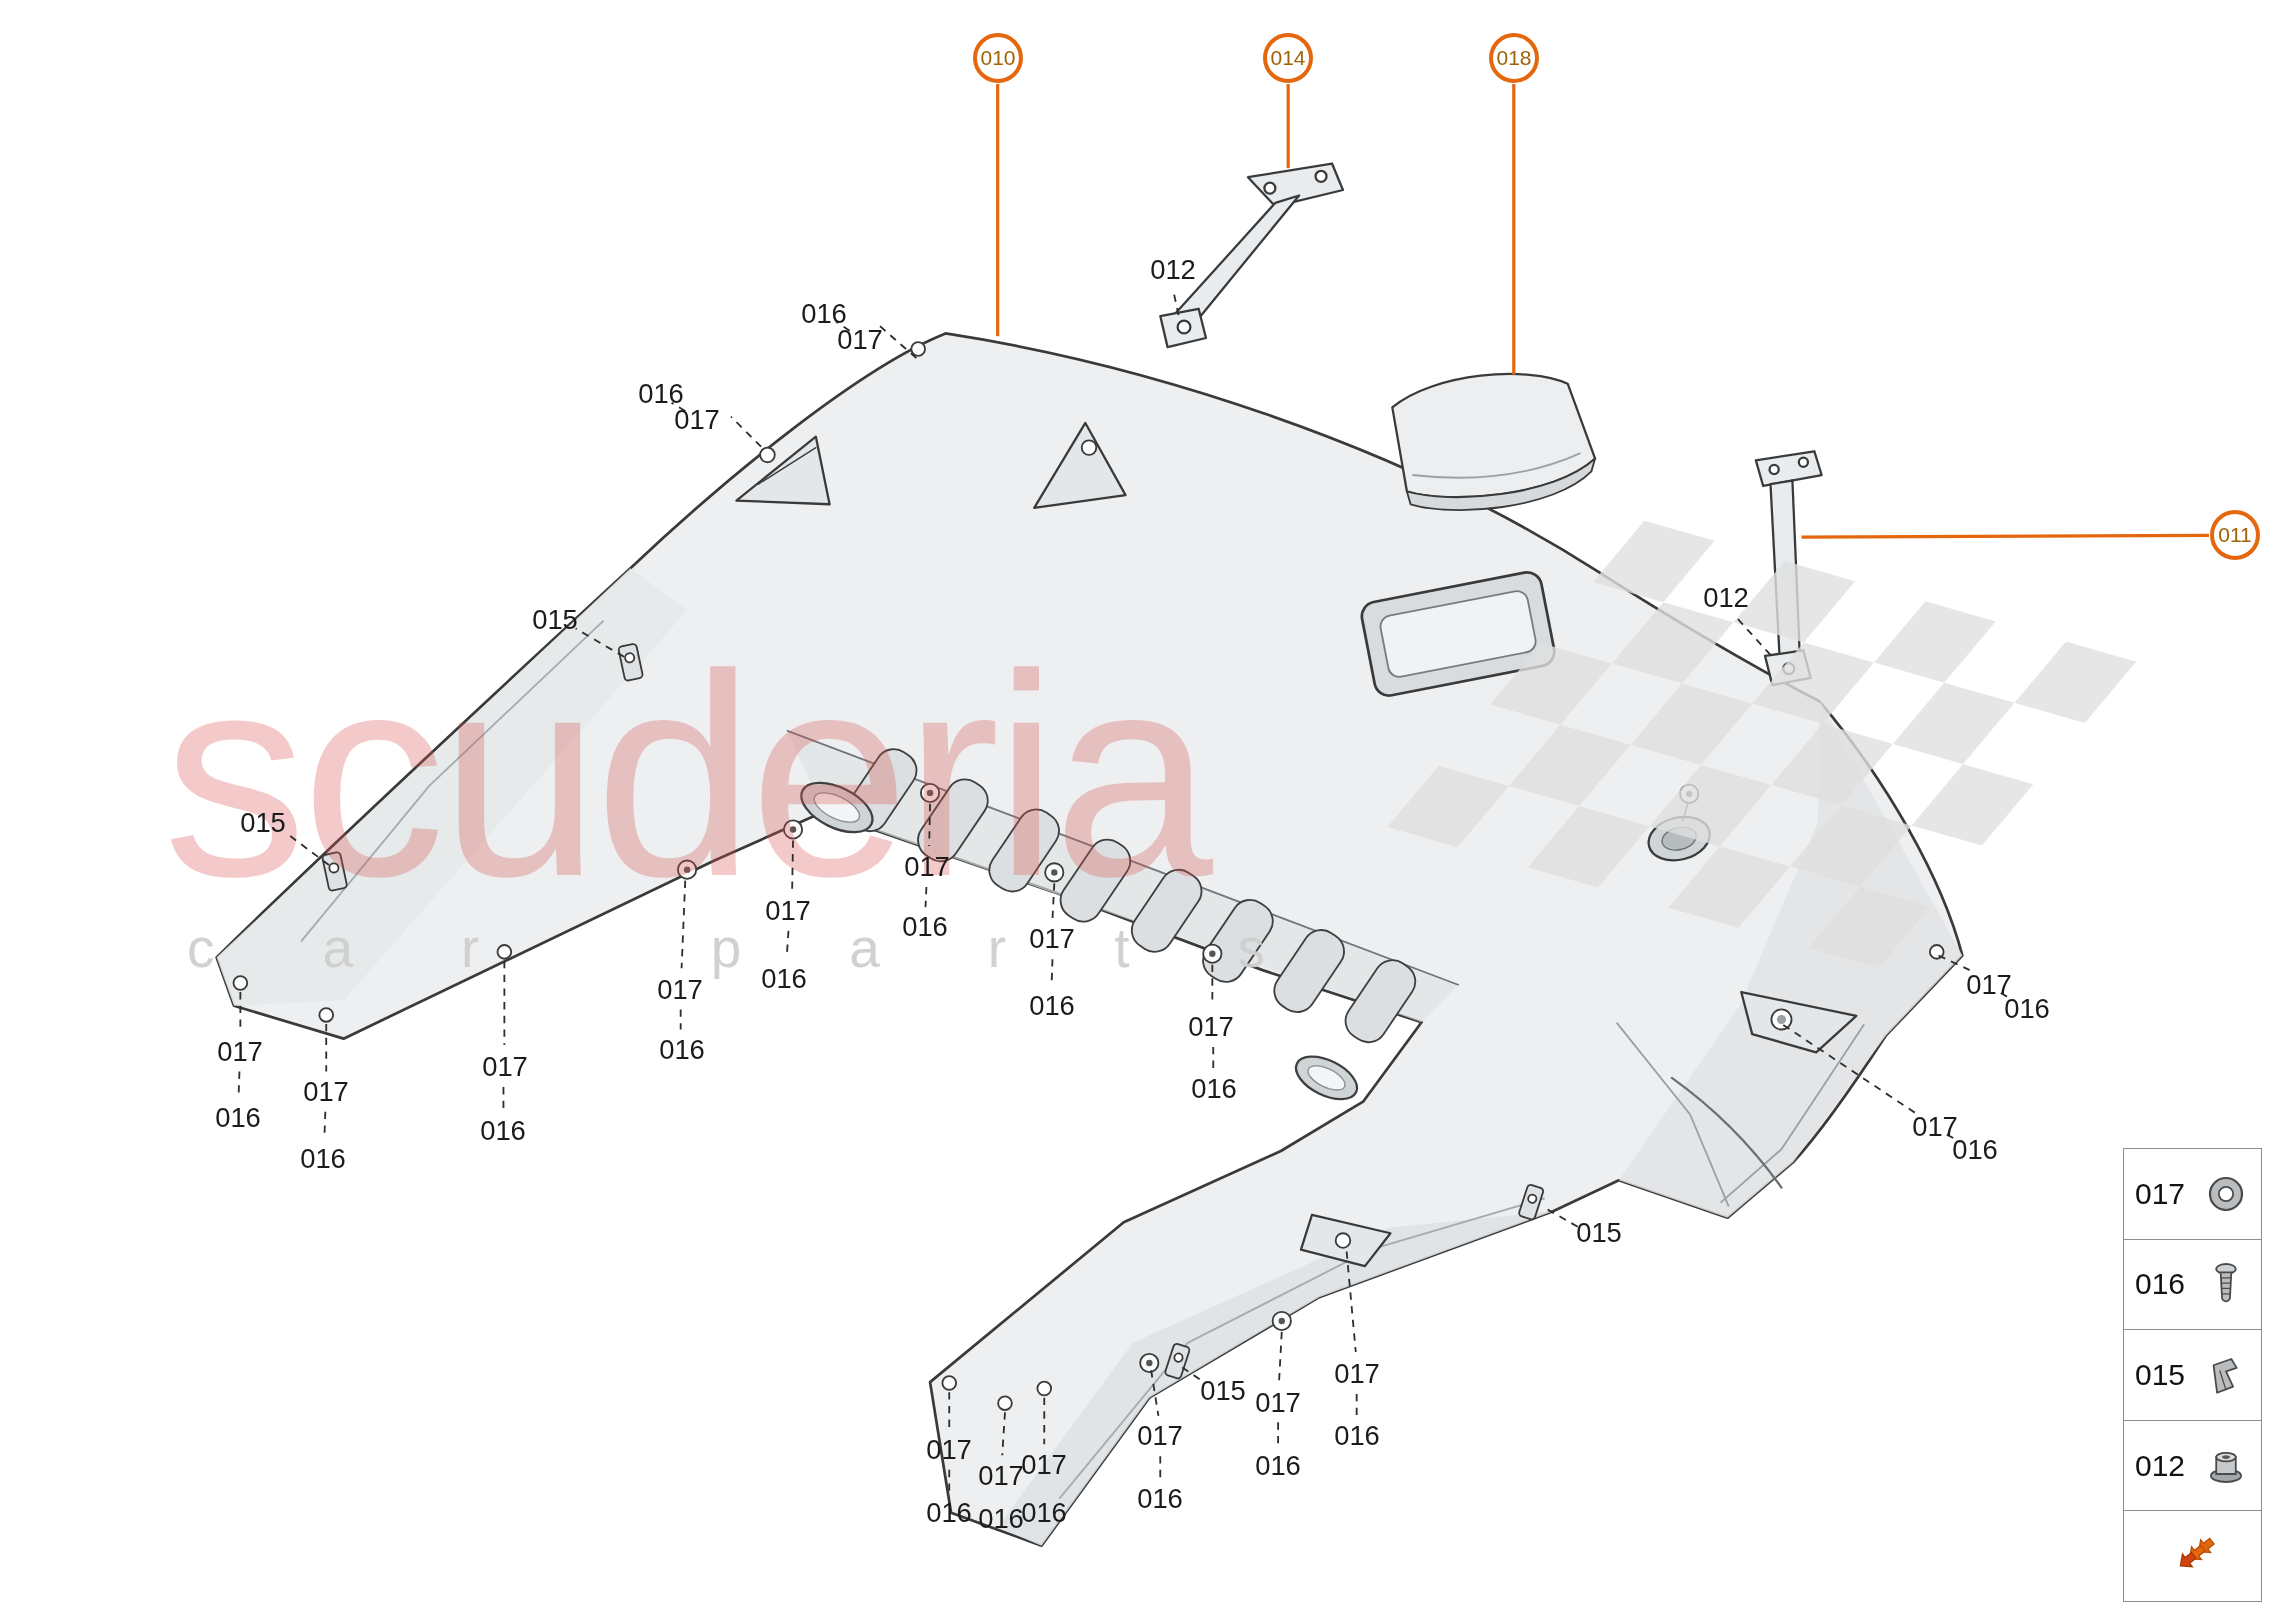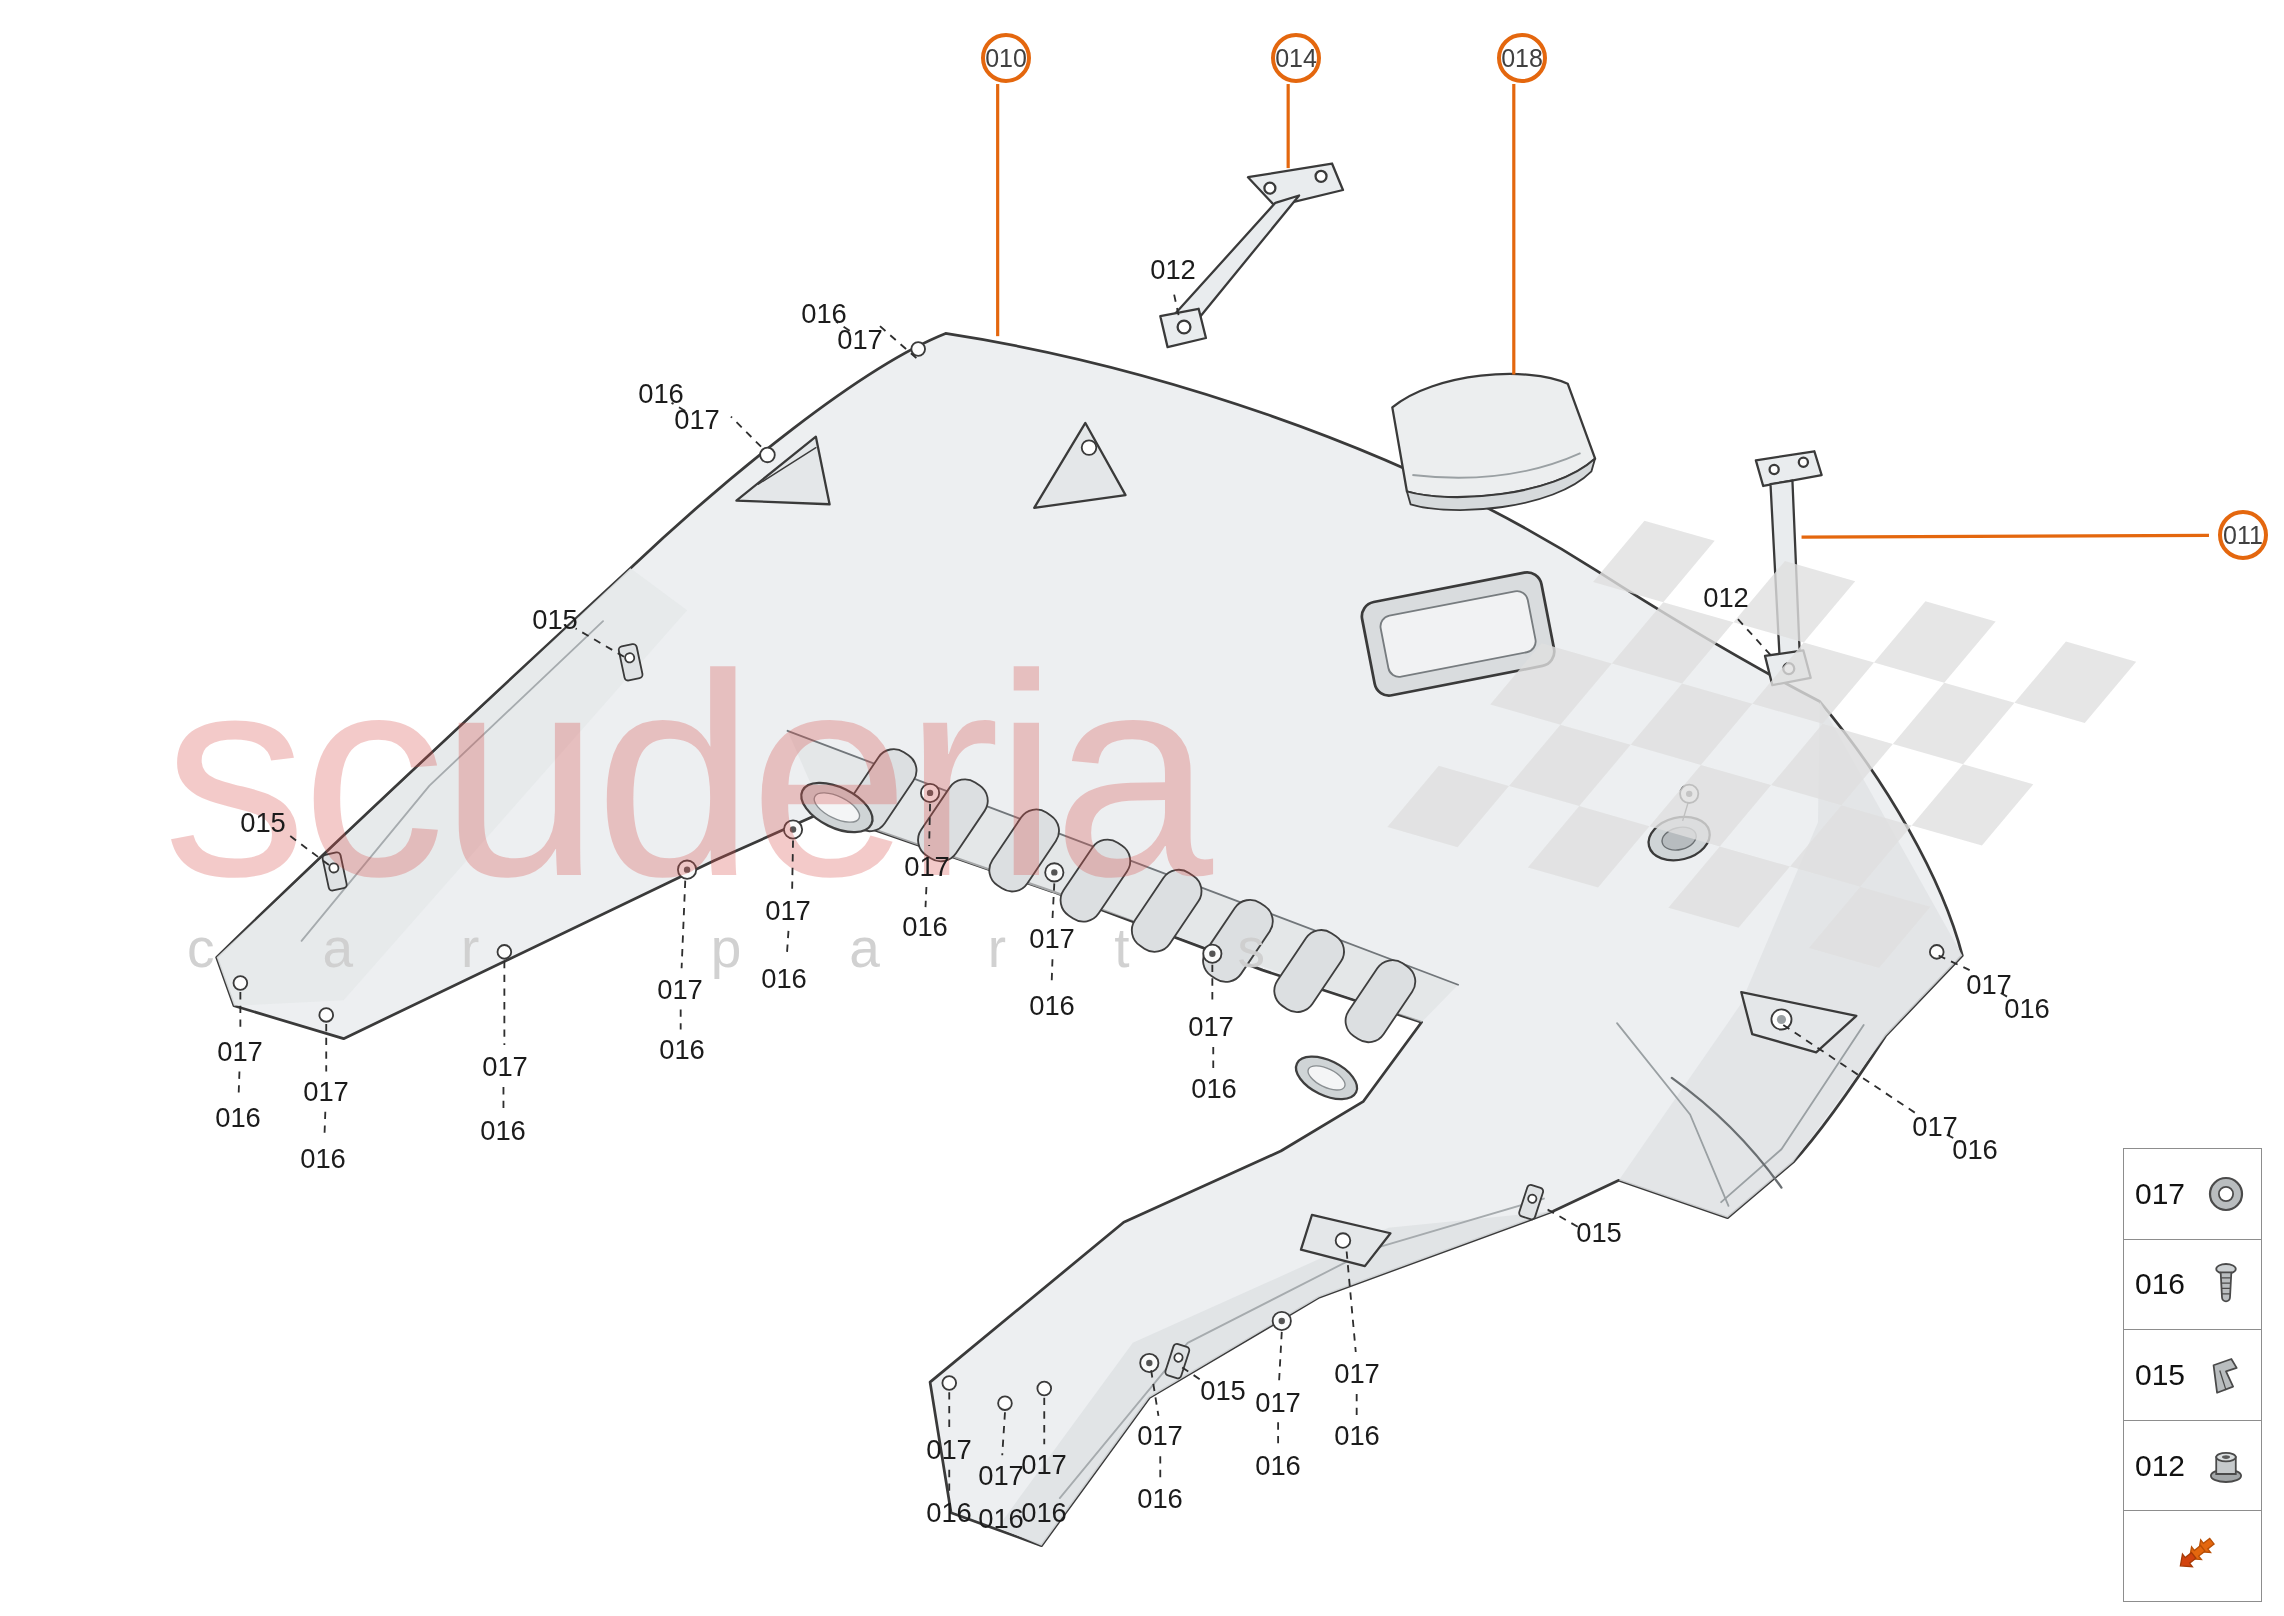--- a/index.html
+++ b/index.html
@@ -10,21 +10,21 @@
   #watermark-layer{position:absolute;left:0;top:0;width:100%;height:100%;z-index:20;pointer-events:none;}
   #wm-brand{position:absolute;left:163px;top:610px;font-size:288px;font-weight:normal;
             letter-spacing:-5.5px;color:#D9534F;opacity:0.30;white-space:nowrap;}
   #wm-sub{position:absolute;left:187px;top:916px;font-size:55px;font-weight:400;
           letter-spacing:108px;color:#cfcfcf;opacity:0.95;white-space:nowrap;}
   #overlay-svg{position:absolute;left:0;top:0;z-index:25;pointer-events:none;}
   .plabel{position:absolute;transform:translate(-50%,-50%);font-size:27.4px;color:#1b1b1b;
           white-space:nowrap;z-index:30;}
   .callout{position:absolute;transform:translate(-50%,-50%);width:42px;height:42px;
            border:4.6px solid #E4670E;border-radius:50%;background:#ffffff;display:flex;
-           align-items:center;justify-content:center;font-size:25px;color:#404040;z-index:40;margin-left:8px;}
+           align-items:center;justify-content:center;font-size:21px;color:#a16207;z-index:40;}
   #legend{position:absolute;left:2123px;top:1148px;width:139px;height:454px;background:#ffffff;
           border:1.8px solid #8d8d8d;z-index:50;display:flex;flex-direction:column;box-sizing:border-box;}
   .legend-row{flex:1;display:flex;align-items:center;justify-content:space-between;
               padding:0 11px;border-bottom:1.8px solid #8d8d8d;}
   .legend-row:last-child{border-bottom:none;justify-content:center;}
   .legend-label{font-size:30px;color:#111;}
 </style>
 </head>
 <body>
 

